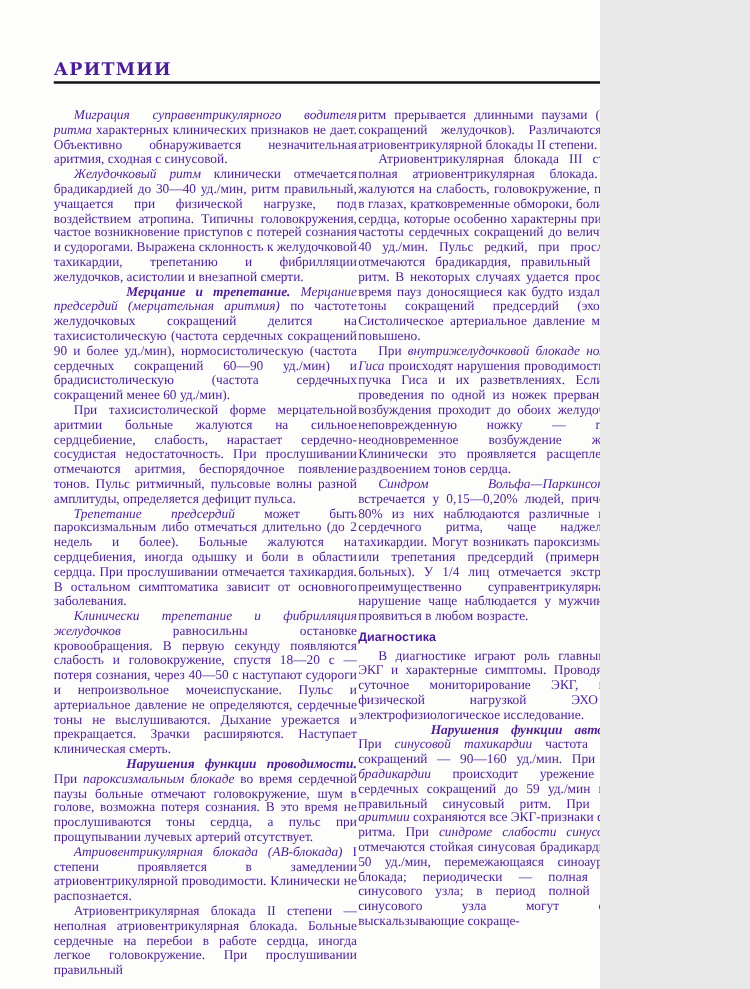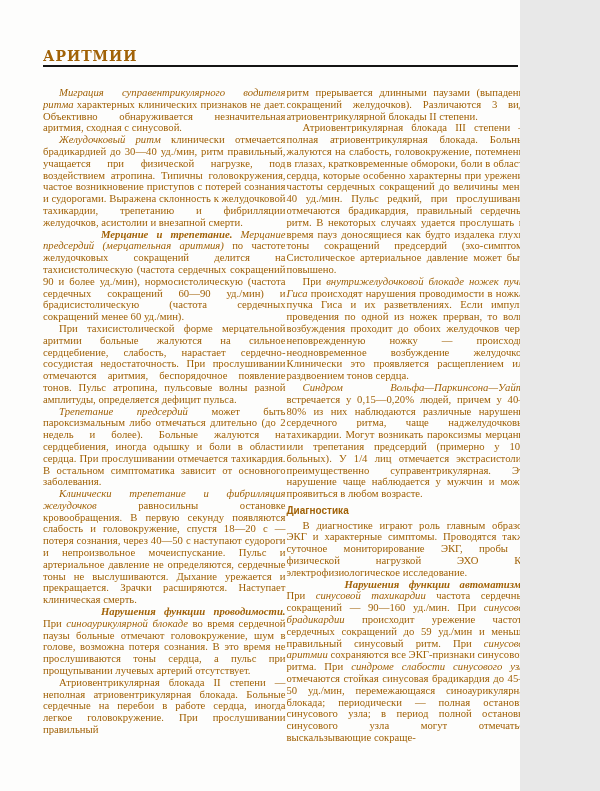--- a/index.html
+++ b/index.html
@@ -1,23 +1,23 @@
 <!DOCTYPE html>
 <html lang="ru"><head>
 <meta charset="utf-8">
 <style>
   html, body { margin: 0; padding: 0; background: #e8e8e8; }
   .page {
     position: relative;
-    width: 520px;
+    width: 480px;
     height: 791px;
     background: #fdfdfc;
     overflow: hidden;
     font-family: "Liberation Serif", serif;
-    color: #a16207;
+    color: #4c1d95;
   }
   .header-title {
     position: absolute;
     left: 43px;
     top: 48px;
     font-family: "DejaVu Serif", serif;
     font-weight: bold;
     font-size: 14px;
     letter-spacing: 1px;
   }
@@ -90,24 +90,25 @@
 
   <div class="header-rule"></div>
 
   <div class="thumb-letter">А</div>
 
   <div class="columns">
     <div class="col">
         <p class="para ind"><span class="it">Миграция суправентрикулярного водителя ритма</span><span> характерных клинических признаков не дает. Объективно обнаруживается незначительная аритмия, сходная с синусовой.</span></p>
         <p class="para ind"><span class="it">Желудочковый ритм</span><span> клинически отмечается брадикардией до 30—40 уд./мин, ритм правильный, учащается при физической нагрузке, под воздействием атропина. Типичны головокружения, частое возникновение приступов с потерей сознания и судорогами. Выражена склонность к желудочковой тахикардии, трепетанию и фибрилляции желудочков, асистолии и внезапной смерти.</span></p>
         <p class="para ind"><span class="bit">Мерцание и трепетание.</span><span> </span><span class="it">Мерцание предсердий (мерцательная аритмия)</span><span> по частоте желудочковых сокращений делится на тахисистолическую (частота сердечных сокращений 90 и более уд./мин), нормосистолическую (частота сердечных сокращений 60—90 уд./мин) и брадисистолическую (частота сердечных сокращений менее 60 уд./мин).</span></p>
-        <p class="para ind"><span>При тахисистолической форме мерцательной аритмии больные жалуются на сильное сердцебиение, слабость, нарастает сердечно-сосудистая недостаточность. При прослушивании отмечаются аритмия, беспорядочное появление тонов. Пульс атропина, пульсовые волны разной амплитуды, определяется дефицит пульса.</span></p>
+        <p class="para ind"><span>При тахисистолической форме мерцательной аритмии больные жалуются на сильное сердцебиение, слабость, нарастает сердечно-сосудистая недостаточность. При прослушивании отмечаются аритмия, беспорядочное появление тонов. Пульс ритмичный, пульсовые волны разной амплитуды, определяется дефицит пульса.</span></p>
         <p class="para ind"><span class="it">Трепетание предсердий</span><span> может быть пароксизмальным либо отмечаться длительно (до 2 недель и более). Больные жалуются на сердцебиения, иногда одышку и боли в области сердца. При прослушивании отмечается тахикардия. В остальном симптоматика зависит от основного заболевания.</span></p>
         <p class="para ind"><span class="it">Клинически трепетание и фибрилляция желудочков</span><span> равносильны остановке кровообращения. В первую секунду появляются слабость и головокружение, спустя 18—20 с — потеря сознания, через 40—50 с наступают судороги и непроизвольное мочеиспускание. Пульс и артериальное давление не определяются, сердечные тоны не выслушиваются. Дыхание урежается и прекращается. Зрачки расширяются. Наступает клиническая смерть.</span></p>
-        <p class="para ind"><span class="bit">Нарушения функции проводимости.</span><span> При </span><span class="it">синоаурикулярной блокаде</span><span> во время сердечной паузы больные отмечают головокружение, шум в голове, возможна потеря сознания. В это время не прослушиваются тоны сердца, а пульс при прощупывании лучевых артерий отсутствует.</span></p>
+        <p class="para ind"><span class="bit">Нарушения функции проводимости.</span><span> При </span><span class="it">пароксизмальным блокаде</span><span> во время сердечной паузы больные отмечают головокружение, шум в голове, возможна потеря сознания. В это время не прослушиваются тоны сердца, а пульс при прощупывании лучевых артерий отсутствует.</span></p>
+        <p class="para ind"><span class="it">Атриовентрикулярная блокада (АВ-блокада)</span><span> I степени проявляется в замедлении атриовентрикулярной проводимости. Клинически не распознается.</span></p>
         <p class="para ind"><span>Атриовентрикулярная блокада II степени — неполная атриовентрикулярная блокада. Больные сердечные на перебои в работе сердца, иногда легкое головокружение. При прослушивании правильный</span></p>
       </div>
     <div class="col">
         <p class="para"><span>ритм прерывается длинными паузами (выпадение сокращений желудочков). Различаются 3 вида атриовентрикулярной блокады II степени.</span></p>
         <p class="para ind"><span>Атриовентрикулярная блокада III степени — полная атриовентрикулярная блокада. Больные жалуются на слабость, головокружение, потемнение в глазах, кратковременные обмороки, боли в области сердца, которые особенно характерны при урежении частоты сердечных сокращений до величины менее 40 уд./мин. Пульс редкий, при прослушивании отмечаются брадикардия, правильный сердечный ритм. В некоторых случаях удается прослушать во время пауз доносящиеся как будто издалека глухие тоны сокращений предсердий (эхо-симптом). Систолическое артериальное давление может быть повышено.</span></p>
         <p class="para ind"><span>При </span><span class="it">внутрижелудочковой блокаде ножек пучка Гиса</span><span> происходят нарушения проводимости в ножках пучка Гиса и их разветвлениях. Если импульс проведения по одной из ножек прерван, то волна возбуждения проходит до обоих желудочков через неповрежденную ножку — происходит неодновременное возбуждение желудочков. Клинически это проявляется расщеплением или раздвоением тонов сердца.</span></p>
         <p class="para ind"><span class="it">Синдром Вольфа—Паркинсона—Уайта</span><span> встречается у 0,15—0,20% людей, причем у 40—80% из них наблюдаются различные нарушения сердечного ритма, чаще наджелудочковые тахикардии. Могут возникать пароксизмы мерцания или трепетания предсердий (примерно у 10% больных). У 1/4 лиц отмечается экстрасистолия, преимущественно суправентрикулярная. Это нарушение чаще наблюдается у мужчин и может проявиться в любом возрасте.</span></p>
         <h2 class="sec-head">Диагностика</h2>
         <p class="para ind"><span>В диагностике играют роль главным образом ЭКГ и характерные симптомы. Проводятся также суточное мониторирование ЭКГ, пробы с физической нагрузкой ЭХО КГ, электрофизиологическое исследование.</span></p>
         <p class="para ind"><span class="bit">Нарушения функции автоматизма.</span><span> При </span><span class="it">синусовой тахикардии</span><span> частота сердечных сокращений — 90—160 уд./мин. При </span><span class="it">синусовой брадикардии</span><span> происходит урежение частоты сердечных сокращений до 59 уд./мин и меньше, правильный синусовый ритм. При </span><span class="it">синусовой аритмии</span><span> сохраняются все ЭКГ-признаки синусового ритма. При </span><span class="it">синдроме слабости синусового узла</span><span> отмечаются стойкая синусовая брадикардия до 45—50 уд./мин, перемежающаяся синоаурикулярная блокада; периодически — полная остановка синусового узла; в период полной остановки синусового узла могут отмечаться выскальзывающие сокраще-</span></p>

